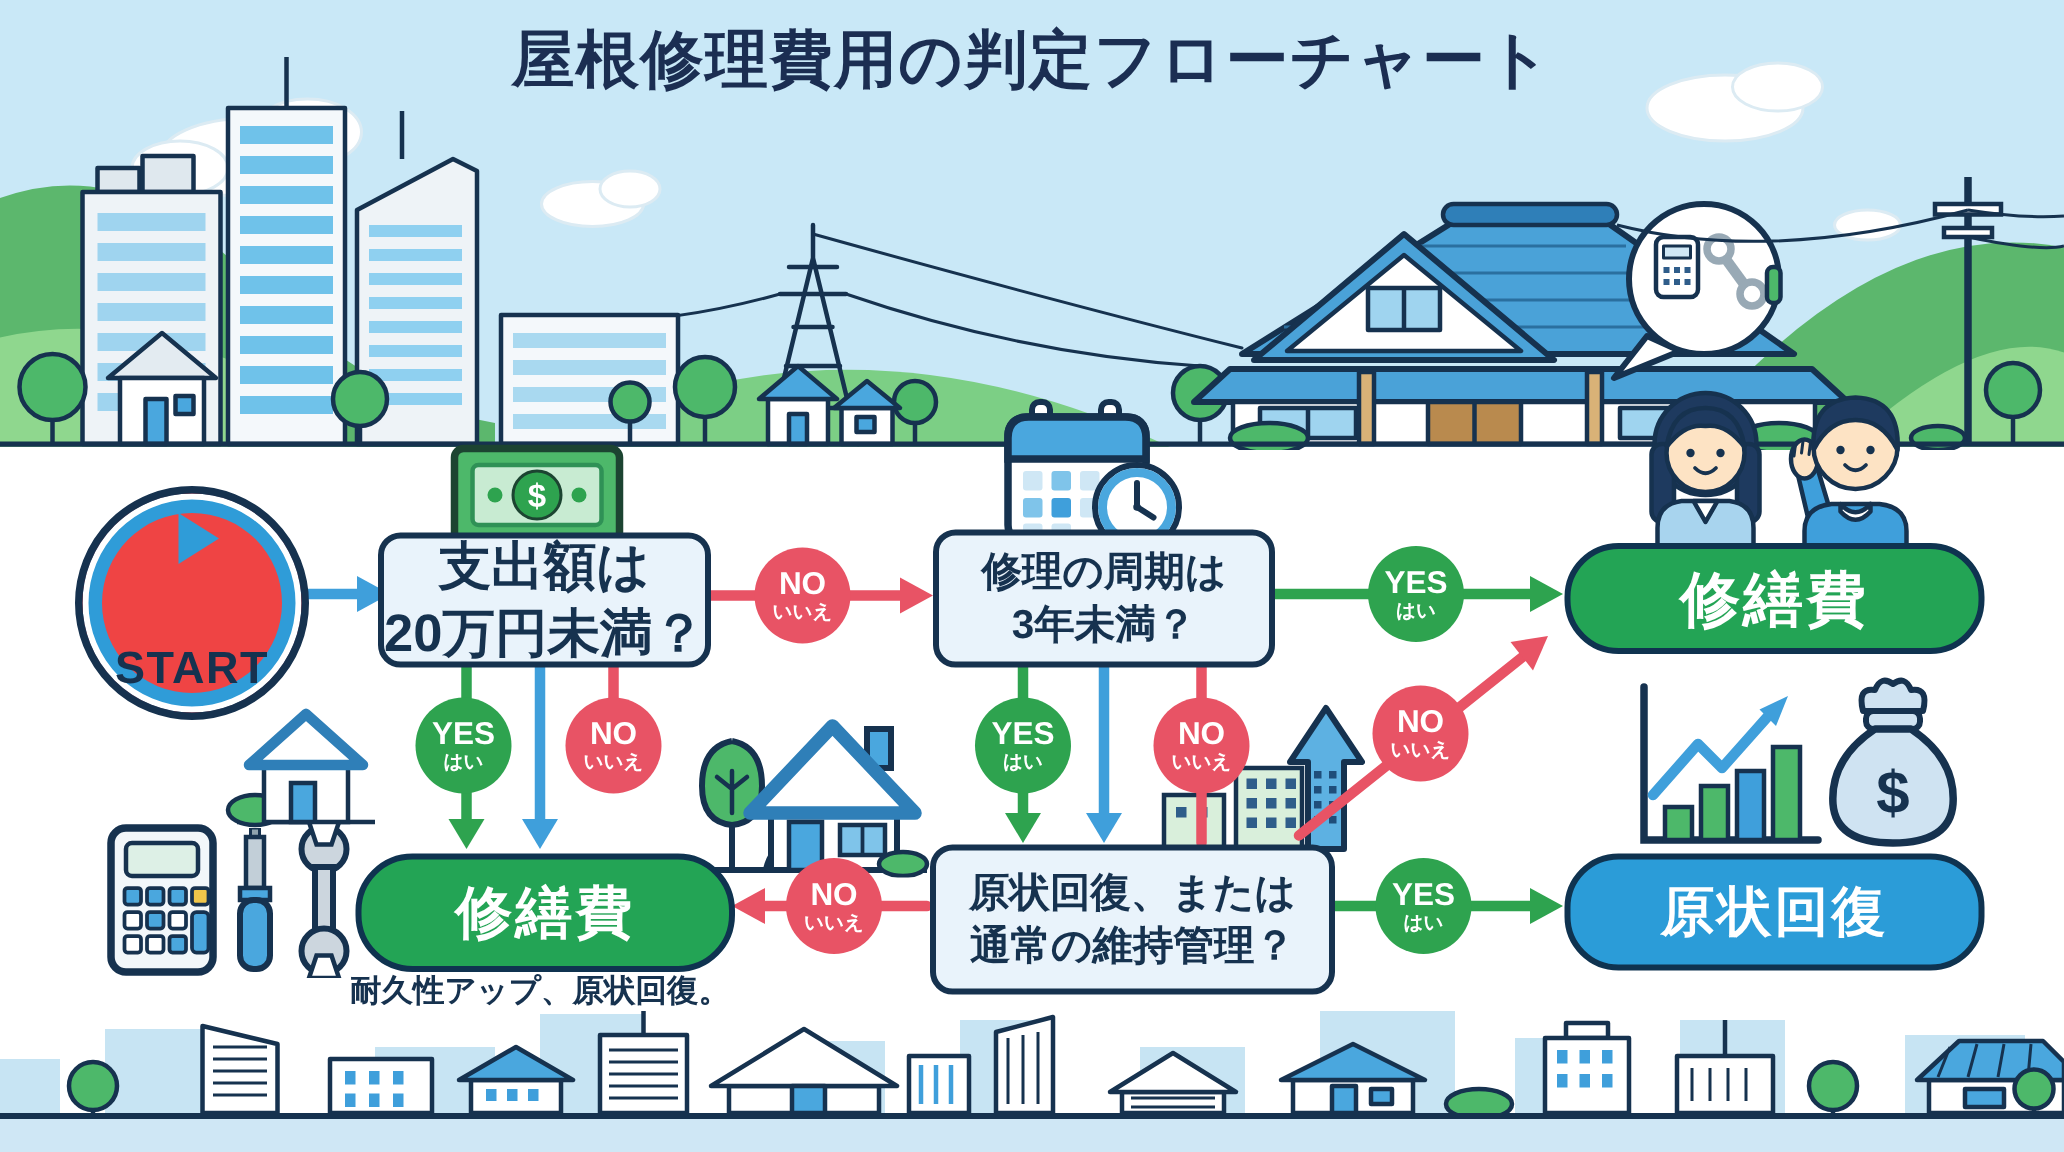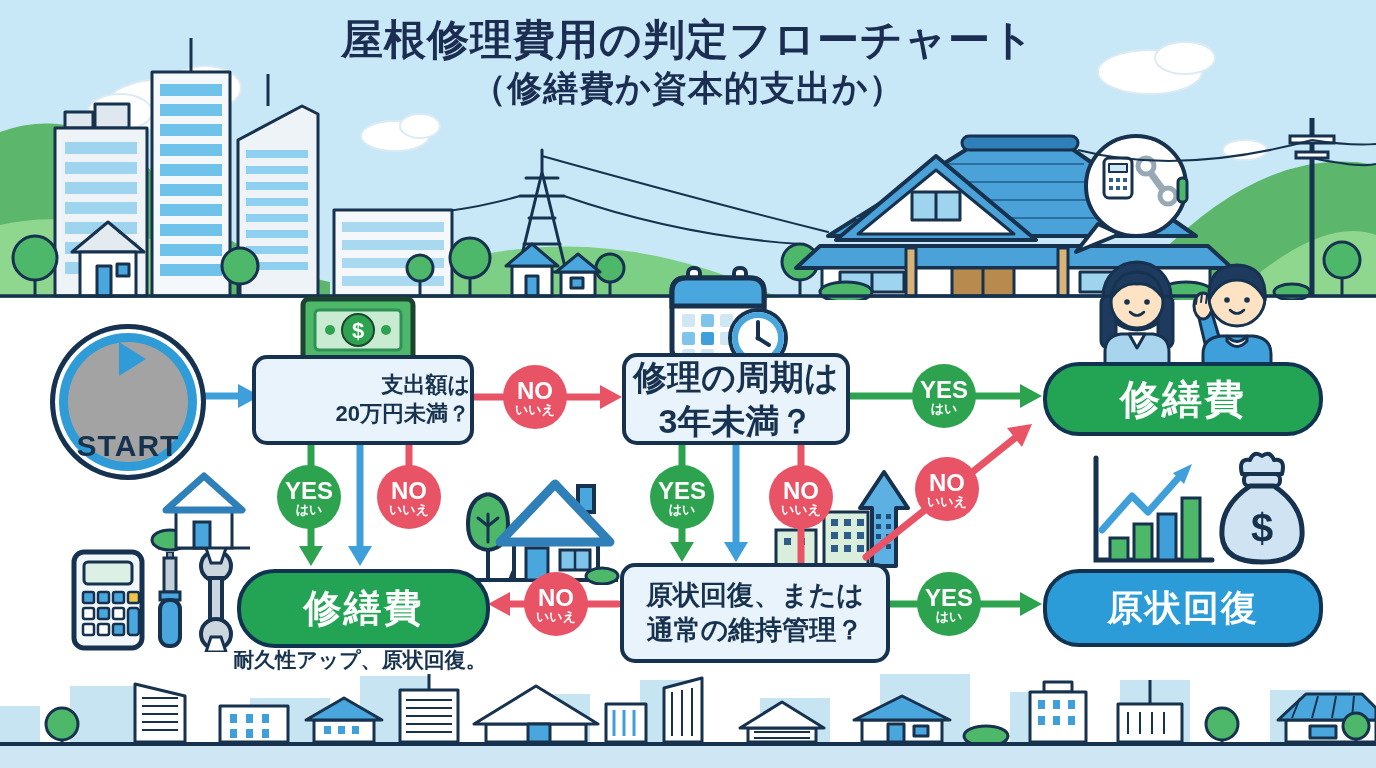--- a/index.html
+++ b/index.html
@@ -6,37 +6,37 @@
   body{font-family:"Liberation Sans","DejaVu Sans",sans-serif;background:#e8eef2;}
   #canvas{position:relative;width:1376px;height:768px;background:#ffffff;overflow:hidden;}
   svg{display:block;}
   .abs{position:absolute;}
   
   #title{position:absolute;top:14px;left:0;width:100%;text-align:center;z-index:4;color:#1b2e52;}
   #title .t1{font-size:42px;font-weight:800;letter-spacing:1px;line-height:1.25;}
   #title .t2{font-size:35px;font-weight:800;letter-spacing:1px;line-height:1.2;}
   
   .start-circle{position:absolute;left:50px;top:324px;width:146px;height:146px;border-radius:50%;
-    background:#a3a3a3;border:5px solid #16324f;z-index:5;display:flex;flex-direction:column;align-items:center;
+    background:#ef4444;border:5px solid #16324f;z-index:5;display:flex;flex-direction:column;align-items:center;
     justify-content:center;box-shadow:inset 0 0 0 4px #fff, inset 0 0 0 13px #2f9cd8;gap:48px;}
   .play-tri{width:0;height:0;border-left:27px solid #2f9cd8;border-top:17px solid transparent;border-bottom:17px solid transparent;margin-bottom:5px;margin-left:8px;}
   .start-label{font-size:30px;font-weight:800;color:#16324f;letter-spacing:1px;}
   
   .qbox{position:absolute;background:#e9f3fb;border:4px solid #16324f;border-radius:15px;display:flex;
     flex-direction:column;align-items:center;justify-content:center;font-weight:800;color:#16324f;
     z-index:5;text-align:center;line-height:1.3;}
   
   .pill{position:absolute;border:4px solid #0f3350;color:#fff;font-weight:800;display:flex;align-items:center;
     justify-content:center;z-index:5;letter-spacing:2px;}
   .pill.green{background:#23a455;}
   .pill.blue{background:#2b9cd8;}
   
   .badge{position:absolute;width:64px;height:64px;border-radius:50%;display:flex;flex-direction:column;
     align-items:center;justify-content:center;color:#fff;font-weight:800;z-index:6;line-height:1.05;}
-  .badge .en{font-size:24px;}
+  .badge .en{font-size:21px;}
   .badge .ja{font-size:13px;}
   .badge.green{background:#2ea34f;}
   .badge.red{background:#e85365;}
   
   .caption{position:absolute;font-weight:800;color:#16324f;font-size:21px;text-align:center;z-index:5;white-space:nowrap;}
   .z1{z-index:1}.z3{z-index:3}.z4{z-index:4}
 </style>
 </head>
 <body>
 
@@ -281,21 +281,20 @@
       <rect x="1310" y="58" width="26" height="12" fill="#4aa7de"></rect>
       <line x1="1356" y1="74" x2="1356" y2="68"></line>
         <circle cx="1356" cy="58" r="13" fill="#4db86a"></circle>
     </g>
     <line x1="0" y1="76" x2="1376" y2="76" stroke="#16324f" stroke-width="4"></line>
     <rect x="0" y="78" width="1376" height="22" fill="#cfe7f5"></rect>
   </svg>
 
   <div id="title">
     <div class="t1">屋根修理費用の判定フローチャート</div>
-    <div class="t2">（修繕費か資本的支出か）</div>
   </div>
 
   <svg class="abs z3" style="left:300px;top:296px" width="116" height="68" viewBox="0 0 116 68">
     <rect x="3" y="3" width="110" height="62" rx="6" fill="#4db86a" stroke="#1c4431" stroke-width="5"></rect>
     <rect x="15" y="14" width="86" height="40" rx="4" fill="#c8ebd2" stroke="#2f9156" stroke-width="3"></rect>
     <circle cx="58" cy="34" r="16" fill="#2ea34f" stroke="#1c4431" stroke-width="2"></circle>
     <text x="58" y="42" font-size="22" font-weight="bold" fill="#ffffff" text-anchor="middle" font-family="Liberation Sans, sans-serif">$</text>
     <circle cx="30" cy="34" r="5" fill="#2ea34f"></circle>
       <circle cx="86" cy="34" r="5" fill="#2ea34f"></circle>
   </svg>
@@ -486,26 +485,26 @@
           <polygon points="1032,424 1022,447 1007,428" stroke="none"></polygon>
       </g>
     </g>
   </svg>
 
   <div class="start-circle">
     <div class="play-tri"></div>
     <div class="start-label">START</div>
   </div>
 
-  <div class="qbox" style="left:252px;top:355px;width:214px;height:82px;font-size:22px;align-items:flex-end;">
+  <div class="qbox" style="left:252px;top:355px;width:214px;height:82px;font-size:35px;">
     <div>支出額は</div>
     <div>20万円未満？</div>
   </div>
 
-  <div class="qbox" style="left:622px;top:353px;width:220px;height:84px;font-size:34px;">
+  <div class="qbox" style="left:622px;top:353px;width:220px;height:84px;font-size:27px;">
     <div>修理の周期は</div>
     <div>3年未満？</div>
   </div>
 
   <div class="qbox" style="left:620px;top:563px;width:262px;height:92px;font-size:27px;">
     <div>原状回復、または</div>
     <div>通常の維持管理？</div>
   </div>
 
   <div class="pill green" style="left:1043px;top:362px;width:272px;height:66px;border-radius:36px;font-size:40px;">修繕費</div>

